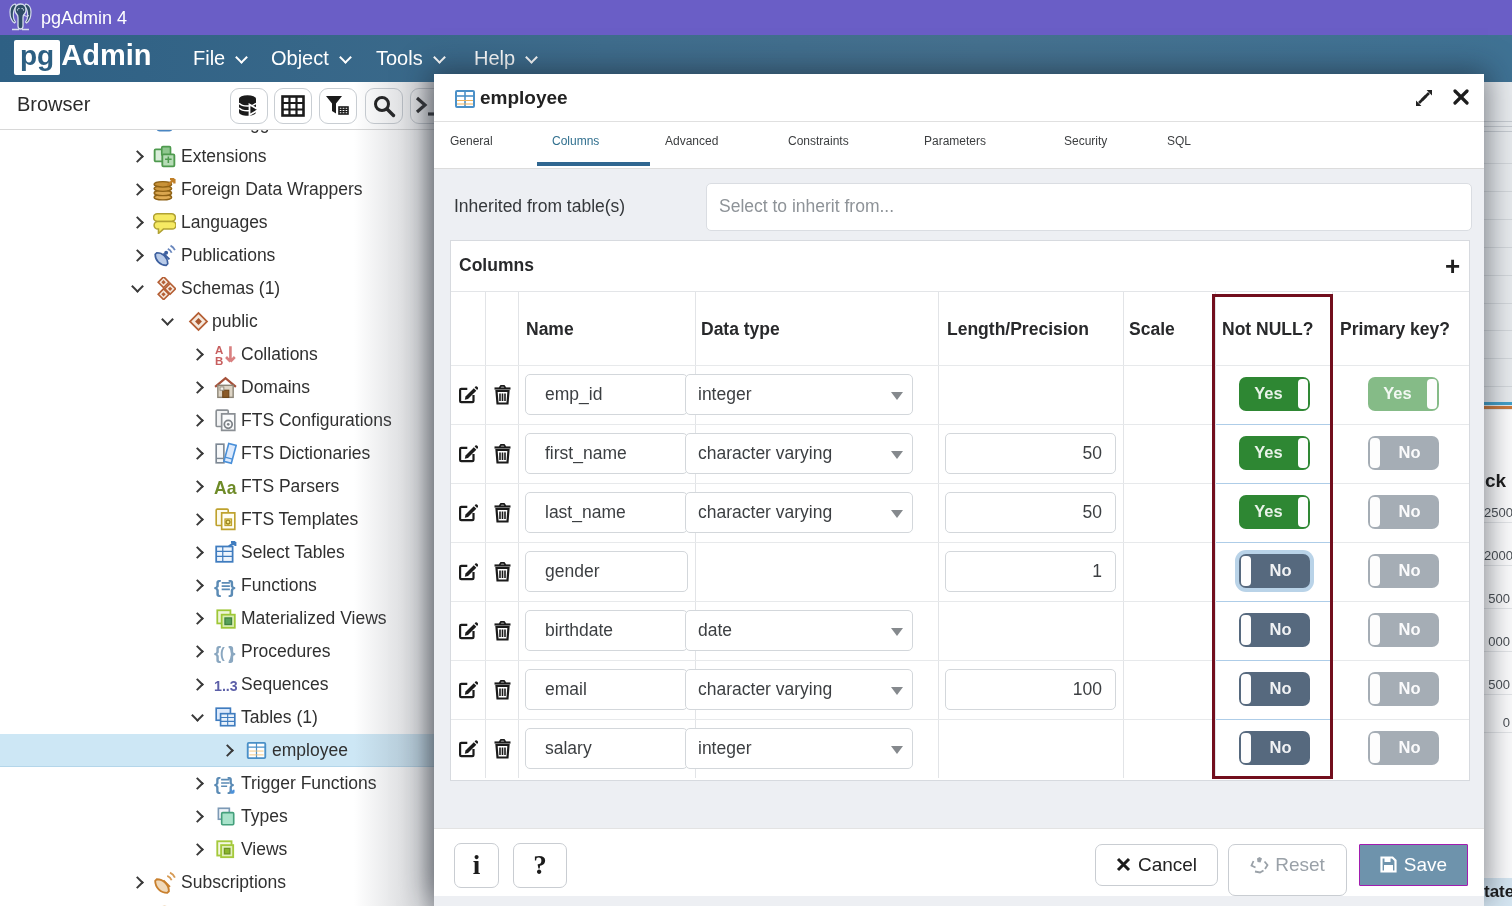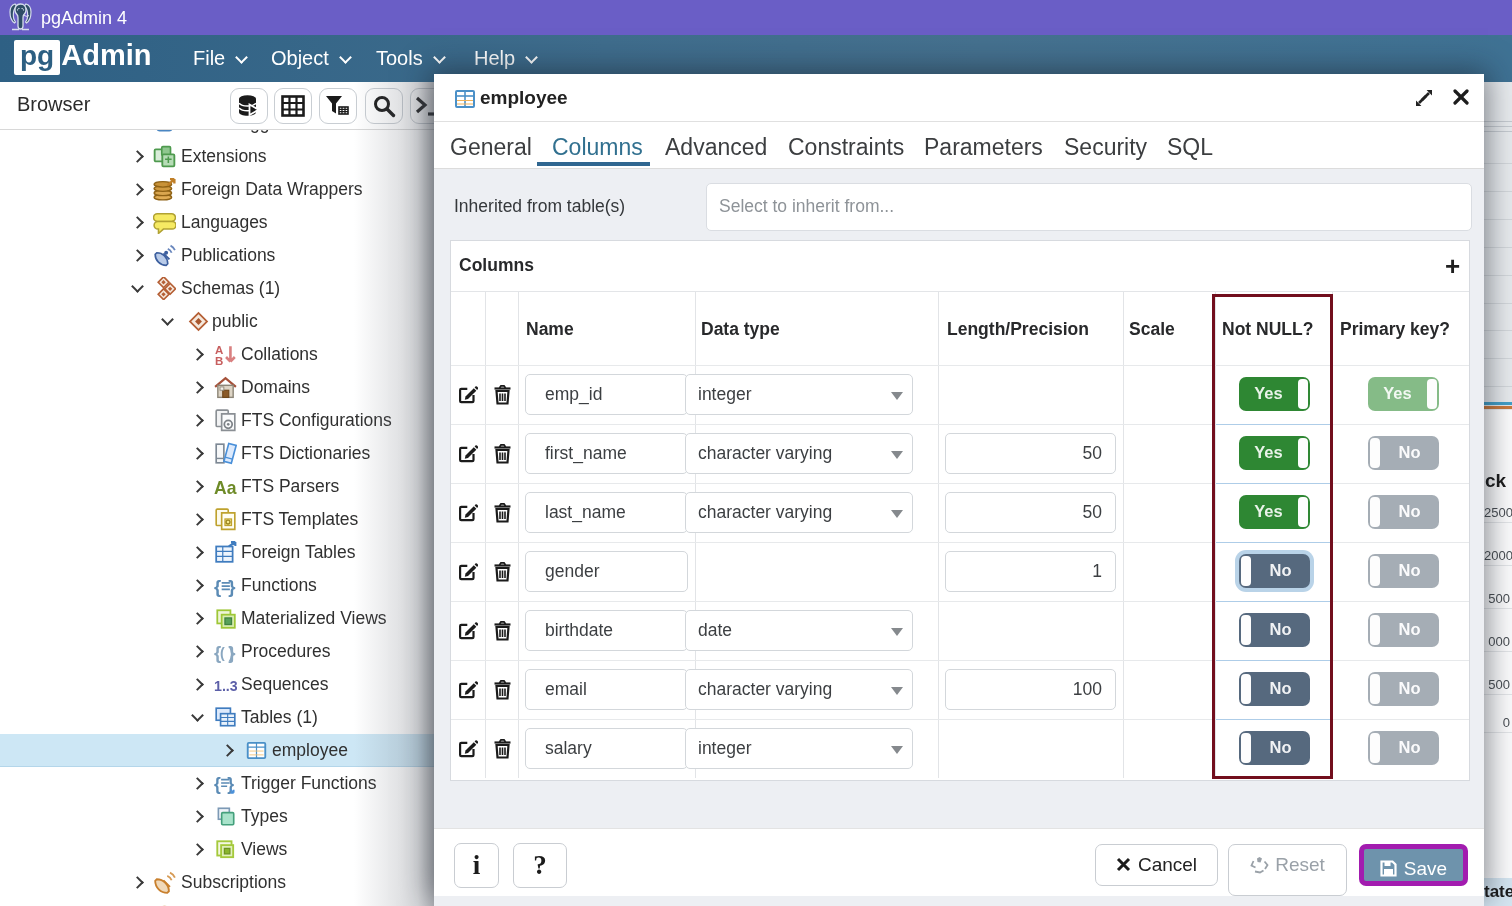--- a/index.html
+++ b/index.html
@@ -32,21 +32,21 @@
 
 #rightstrip { position:absolute; left:1484px; top:82px; width:28px; height:824px; background:#e9ecef; }
 
 #bottomstrip { position:absolute; left:434px; top:896px; width:1050px; height:10px; background:#bfc8d1; overflow:hidden; }
 .bstxt { position:absolute; top:2px; font-size:15px; font-weight:bold; color:#68727e; white-space:nowrap; }
 
 #dialog { position:absolute; left:434px; top:74px; width:1050px; height:822px; background:#fff; box-shadow:0 0 28px 4px rgba(20,25,35,0.5); }
 #dlghead { position:absolute; left:0; top:0; width:1050px; height:48px; border-bottom:1px solid #e0e0e0; background:#fff; }
 #dlghead .dtitle { position:absolute; left:46px; top:13px; font-size:19px; font-weight:bold; color:#222; }
 #dlgtabs { position:absolute; left:0; top:48px; width:1050px; height:47px; background:#fff; border-bottom:1px solid #dcdcdc; }
-.tab { position:absolute; top:12px; font-size:23px; color:#3c3e40; }
+.tab { position:absolute; top:12px; font-size:12px; color:#3c3e40; }
 .tabactive { color:#31708f; }
 #tabunder { position:absolute; left:103px; top:88px; width:113px; height:4px; background:#2f6690; }
 #dlgbody { position:absolute; left:0; top:95px; width:1050px; height:811px; background:#edeff3; }
 #dlgfoot { position:absolute; left:0; top:754px; width:1050px; height:68px; background:#fff; border-top:1px solid #e3e3e3; }
 
 .inhlabel { position:absolute; left:20px; top:27px; font-size:17.5px; color:#35383b; }
 #inhinput { position:absolute; left:272px; top:14px; width:766px; height:48px; background:#fff; border:1px solid #dadde2; border-radius:5px; }
 #inhinput .ph { position:absolute; left:12px; top:12px; font-size:17.5px; color:#8e9398; }
 
 #colpanel { position:absolute; left:16px; top:71px; width:1020px; height:541px; background:#fff; border:1px solid #d7dadf; }
@@ -81,21 +81,21 @@
 .tnolight .ktxt { color:#fbfbfc; padding-left:12px; }
 .togfocus { box-shadow:0 0 0 4px #b9d3e8; }
 
 #redbox { position:absolute; left:778px; top:125px; width:121px; height:485px; border:3.5px solid #720e1d; }
 
 .fbtn { position:absolute; background:#fff; border:1px solid #c9cdd2; border-radius:7px; }
 #btn-i { left:20px; top:14px; width:45px; height:45px; font-family:"Liberation Serif",serif; font-weight:bold; font-size:27px; text-align:center; line-height:43px; color:#1c1c1c; }
 #btn-q { left:79px; top:14px; width:54px; height:45px; font-family:"Liberation Serif",serif; font-weight:bold; font-size:27px; text-align:center; line-height:43px; color:#1c1c1c; }
 #btn-cancel { left:661px; top:15px; width:123px; height:42px; font-size:19px; color:#222; text-align:center; line-height:40px; }
 #btn-reset { left:794px; top:15px; width:119px; height:52px; font-size:19px; color:#9aa1a8; text-align:center; line-height:40px; }
-#btn-save { position:absolute; left:925px; top:15px; width:109px; height:42px; background:#6e93ac; border:5px solid #a21caf; border-radius:7px; font-size:19px; color:#fff; text-align:center; line-height:40px; }
+#btn-save { position:absolute; left:925px; top:15px; width:109px; height:42px; background:#6e93ac; border:1px solid #a21caf; border-radius:1px; font-size:19px; color:#fff; text-align:center; line-height:40px; }
 </style>
 </head>
 <body>
 
 <div id="rightstrip">
 <div class="abs" style="left:0;top:39px;width:28px;height:1px;background:#c6cbd1"></div>
 <div class="abs" style="left:0;top:44px;width:28px;height:1px;background:#c6cbd1"></div>
 <div class="abs" style="left:0;top:49px;width:28px;height:1px;background:#c6cbd1"></div>
 <div class="abs" style="left:0;top:81px;width:28px;height:1px;background:#d4d8dc"></div>
 <div class="abs" style="left:0;top:109px;width:28px;height:1px;background:#d4d8dc"></div>
@@ -344,21 +344,21 @@
     </div>
 <div class="trow" style="top:406px">
       <span class="chev" style="left:193px"></span>
       <span class="abs" style="left:214px;top:5px;width:23px;height:23px">
         <svg class="ticon" viewBox="0 0 21 21">
           <rect x="2" y="5" width="15" height="14" fill="#eef5fd" stroke="#3f7cbf" stroke-width="1.6"></rect>
           <path d="M2 9.5 h15 M8 5 v14 M2 14 h15" stroke="#3f7cbf" stroke-width="1.1"></path>
           <path d="M13.5 5 L19.5 1 M19.5 1 l-4 0 M19.5 1 l0 3.5" stroke="#3f7cbf" stroke-width="1.9" fill="none"></path>
         </svg>
       </span>
-      <span class="lbl" style="left:241px">Foreign Tables</span>
+      <span class="lbl" style="left:241px">Select Tables</span>
     </div>
 <div class="trow" style="top:439px">
       <span class="chev" style="left:193px"></span>
       <span class="abs" style="left:214px;top:5px;width:23px;height:23px">
         <svg class="ticon" viewBox="0 0 21 21">
           <text x="0" y="17" font-size="17" font-weight="bold" fill="#5b8bb5" font-family="Liberation Sans">{</text>
           <text x="13" y="17" font-size="17" font-weight="bold" fill="#5b8bb5" font-family="Liberation Sans">}</text>
           <path d="M7 8 h7.5 M7 11 h7.5 M7 14 h7.5" stroke="#5b8bb5" stroke-width="1.6"></path>
         </svg>
       </span>

